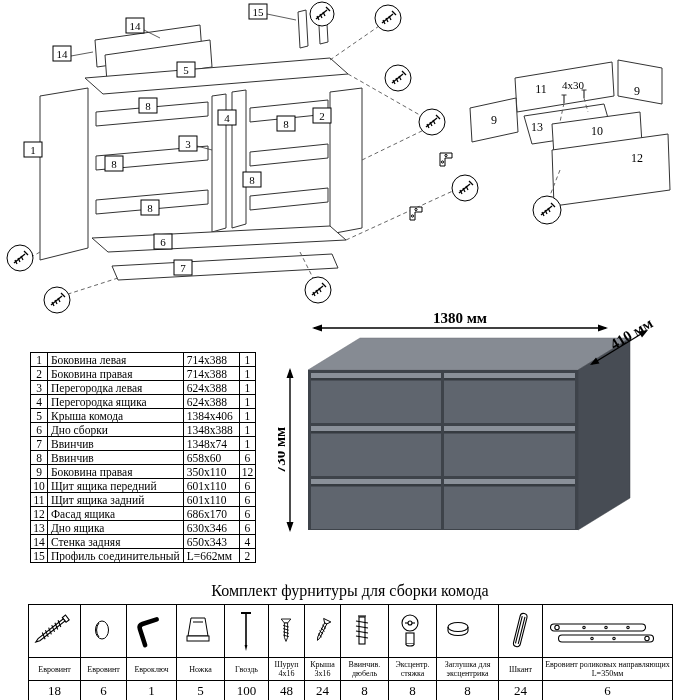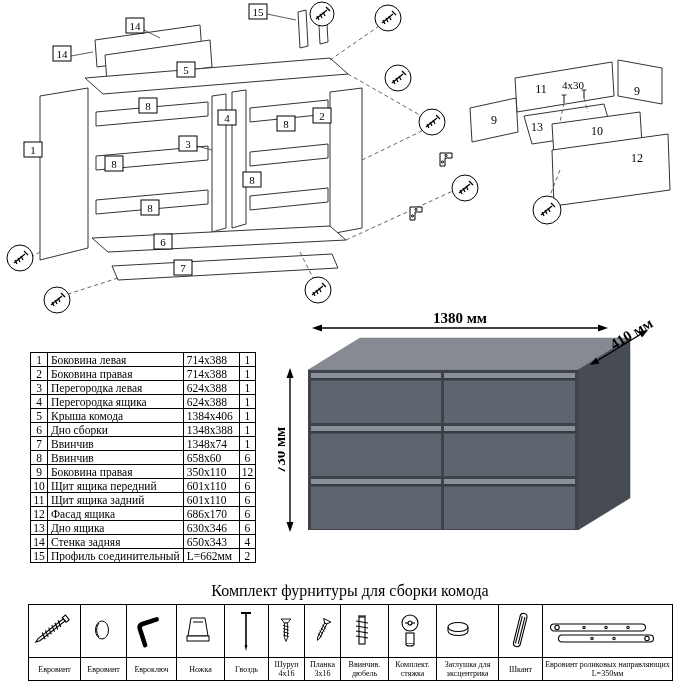--- a/index.html
+++ b/index.html
@@ -542,23 +542,37 @@
           </svg>
         </td>
       </tr>
       <tr class="labels">
         <td>Евровинт</td>
         <td>Евровинт</td>
         <td>Евроключ</td>
         <td>Ножка</td>
         <td>Гвоздь</td>
         <td>Шуруп 4x16</td>
-        <td>Планка 3x16</td>
+        <td>Крыша 3x16</td>
         <td>Ввинчив. дюбель</td>
-        <td>Комплект. стяжка</td>
+        <td>Эксцентр. стяжка</td>
         <td>Заглушка для эксцентрика</td>
         <td>Шкант</td>
         <td>Евровинт роликовых направляющих L=350мм</td>
       </tr>
+      <tr class="qtys">
+        <td>18</td>
+        <td>6</td>
+        <td>1</td>
+        <td>5</td>
+        <td>100</td>
+        <td>48</td>
+        <td>24</td>
+        <td>8</td>
+        <td>8</td>
+        <td>8</td>
+        <td>24</td>
+        <td>6</td>
+      </tr>
     </tbody>
   </table>
 
 </div>
 
 </body></html>

